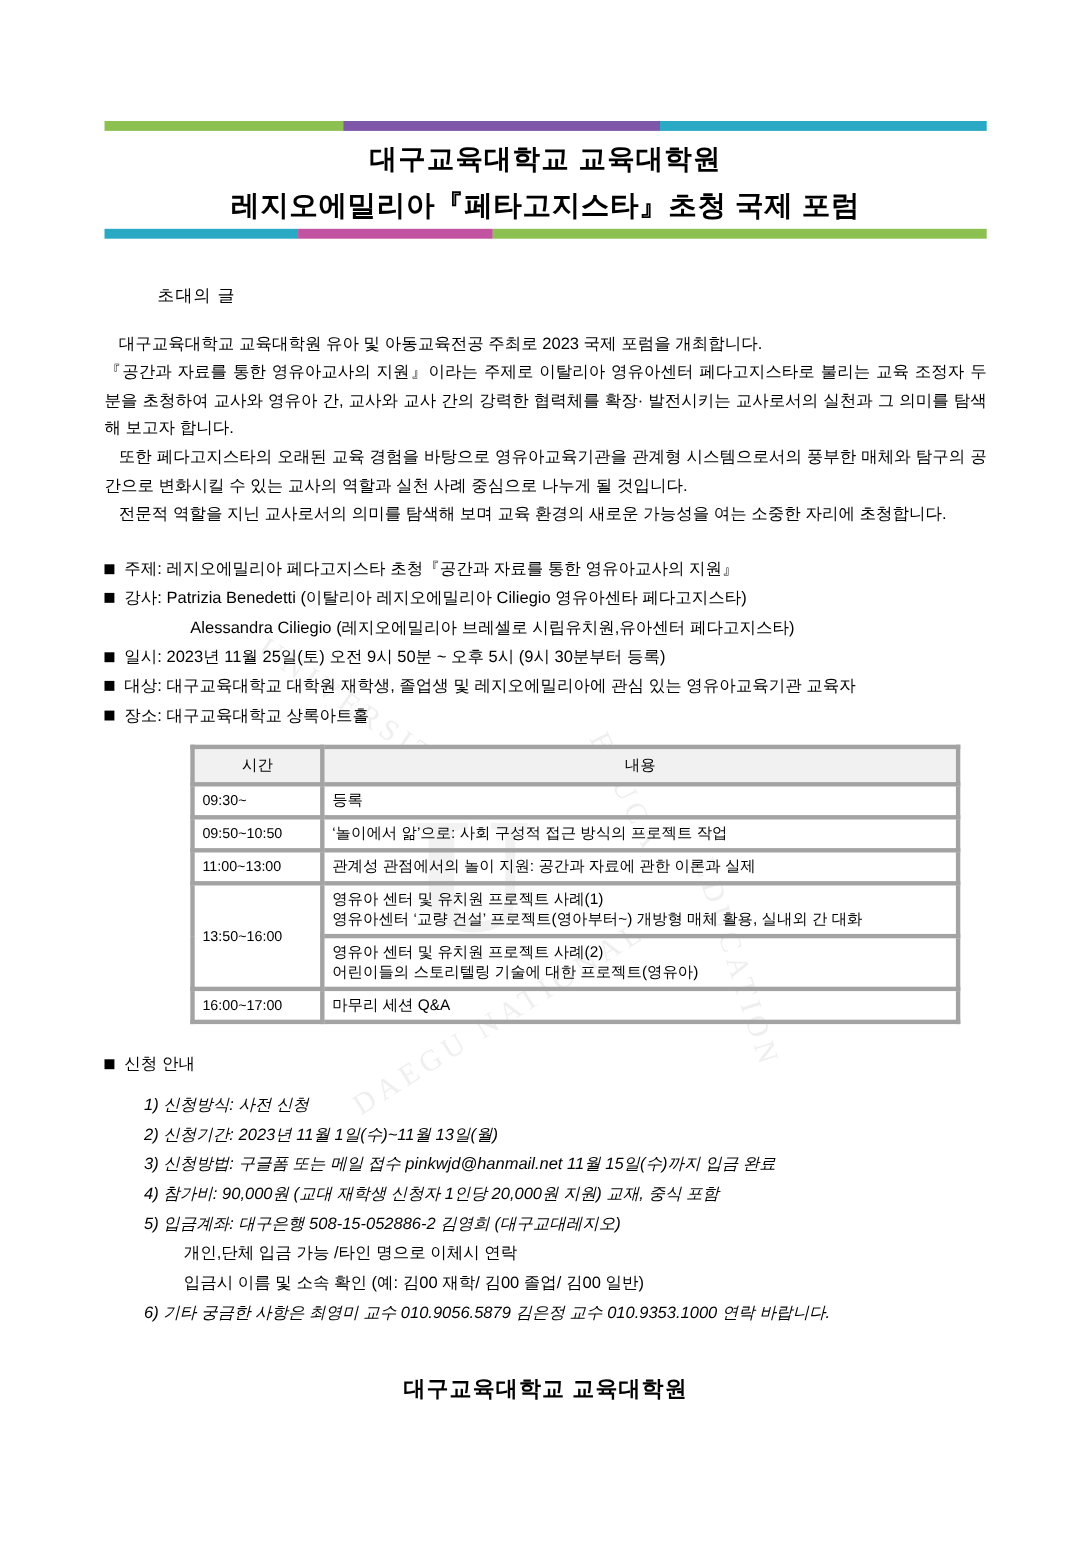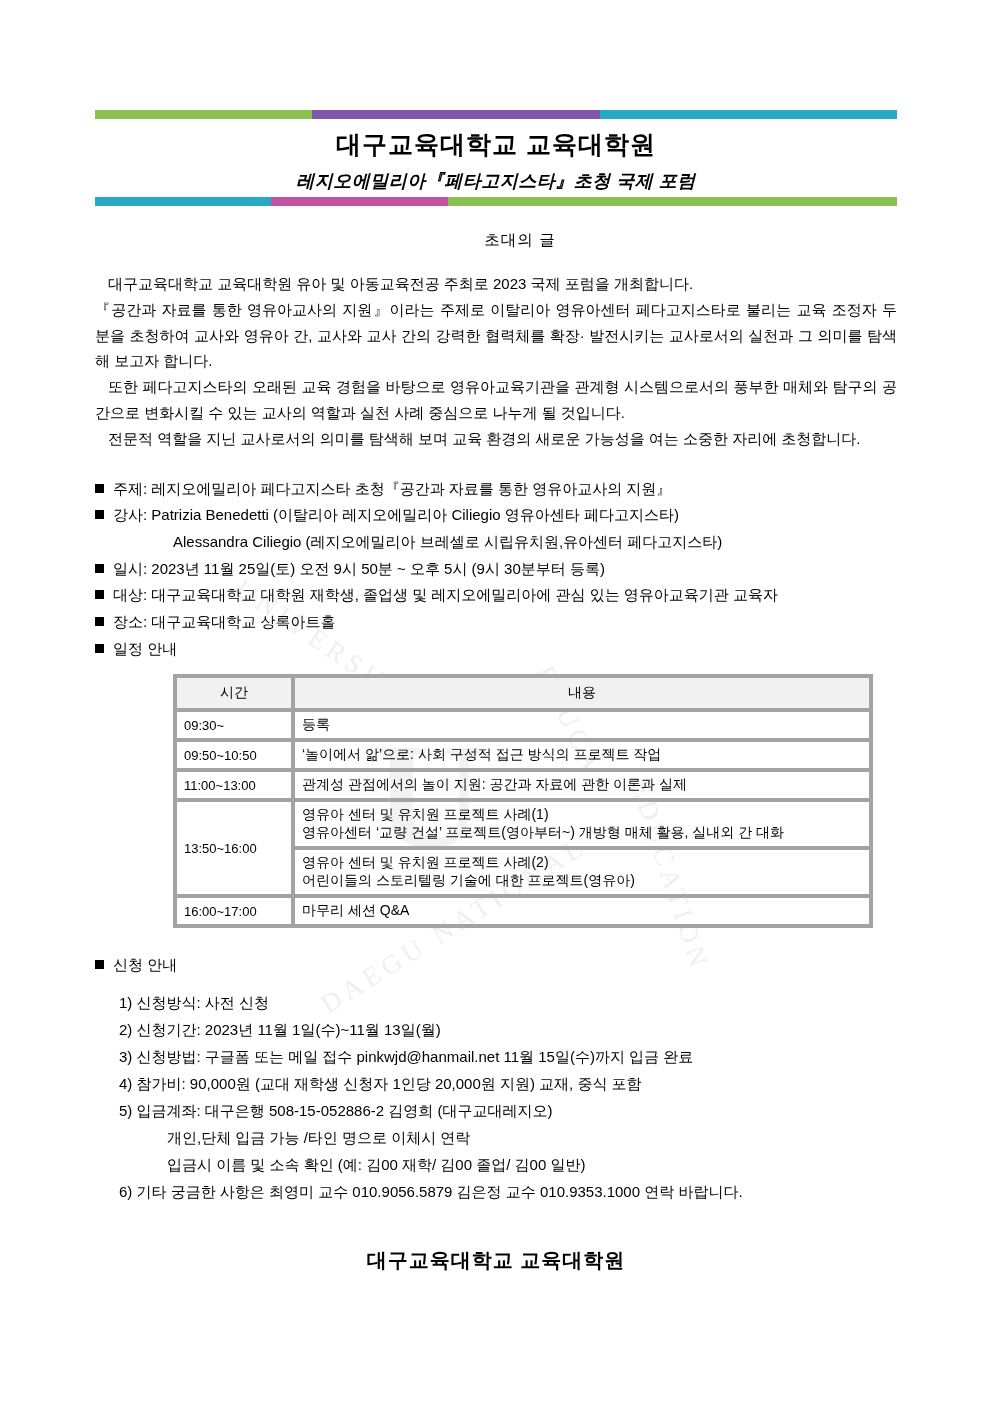--- a/index.html
+++ b/index.html
@@ -78,33 +78,31 @@
     text-align: center;
     padding: 9px 0 4px 0;
   }
   .doc-title {
     font-size: 25px;
     font-weight: bold;
     letter-spacing: 1px;
     margin-bottom: 8px;
   }
   .doc-subtitle {
-    font-size: 18px;
+    font-size: 26px;
     font-weight: bold;
     letter-spacing: 0.5px;
-    font-style: italic;
   }
 
   
   .invite-label {
-    margin-top: 24px;
+    margin-top: 42px;
     margin-left: 48px;
     font-size: 15.5px;
     letter-spacing: 1px;
-    text-align: center;
   }
   .para {
     margin-top: 20px;
     font-size: 15px;
     line-height: 1.72;
     text-align: justify;
   }
   .para p { margin: 0; }
   .para p.indent { text-indent: 13px; }
 
@@ -166,21 +164,21 @@
     justify-content: space-between;
     font-size: 14px;
   }
 
   
   .apply-list {
     margin-top: 10px;
     font-size: 15px;
     line-height: 1.8;
   }
-  .apply-item { margin-left: 24px; }
+  .apply-item { margin-left: 36px; font-style: italic; }
   .apply-sub { margin-left: 72px; }
 
   .footer {
     margin-top: 42px;
     text-align: center;
     font-size: 20px;
     font-weight: bold;
     letter-spacing: 1px;
   }
 </style>
@@ -239,24 +237,20 @@
         <span class="bullet"></span>
         <span class="info-text">일시: 2023년 11월 25일(토) 오전 9시 50분 ~ 오후 5시 (9시 30분부터 등록)</span>
       </div>
       <div class="info-row">
         <span class="bullet"></span>
         <span class="info-text">대상: 대구교육대학교 대학원 재학생, 졸업생 및 레지오에밀리아에 관심 있는 영유아교육기관 교육자</span>
       </div>
       <div class="info-row">
         <span class="bullet"></span>
         <span class="info-text">장소: 대구교육대학교 상록아트홀</span>
-      </div>
-      <div class="info-row">
-        <span class="bullet"></span>
-        <span class="info-text">일정 안내</span>
       </div>
     </div>
 
     <table class="schedule">
       <thead>
         <tr>
           <th>시간</th>
           <th>내용</th>
         </tr>
       </thead>

